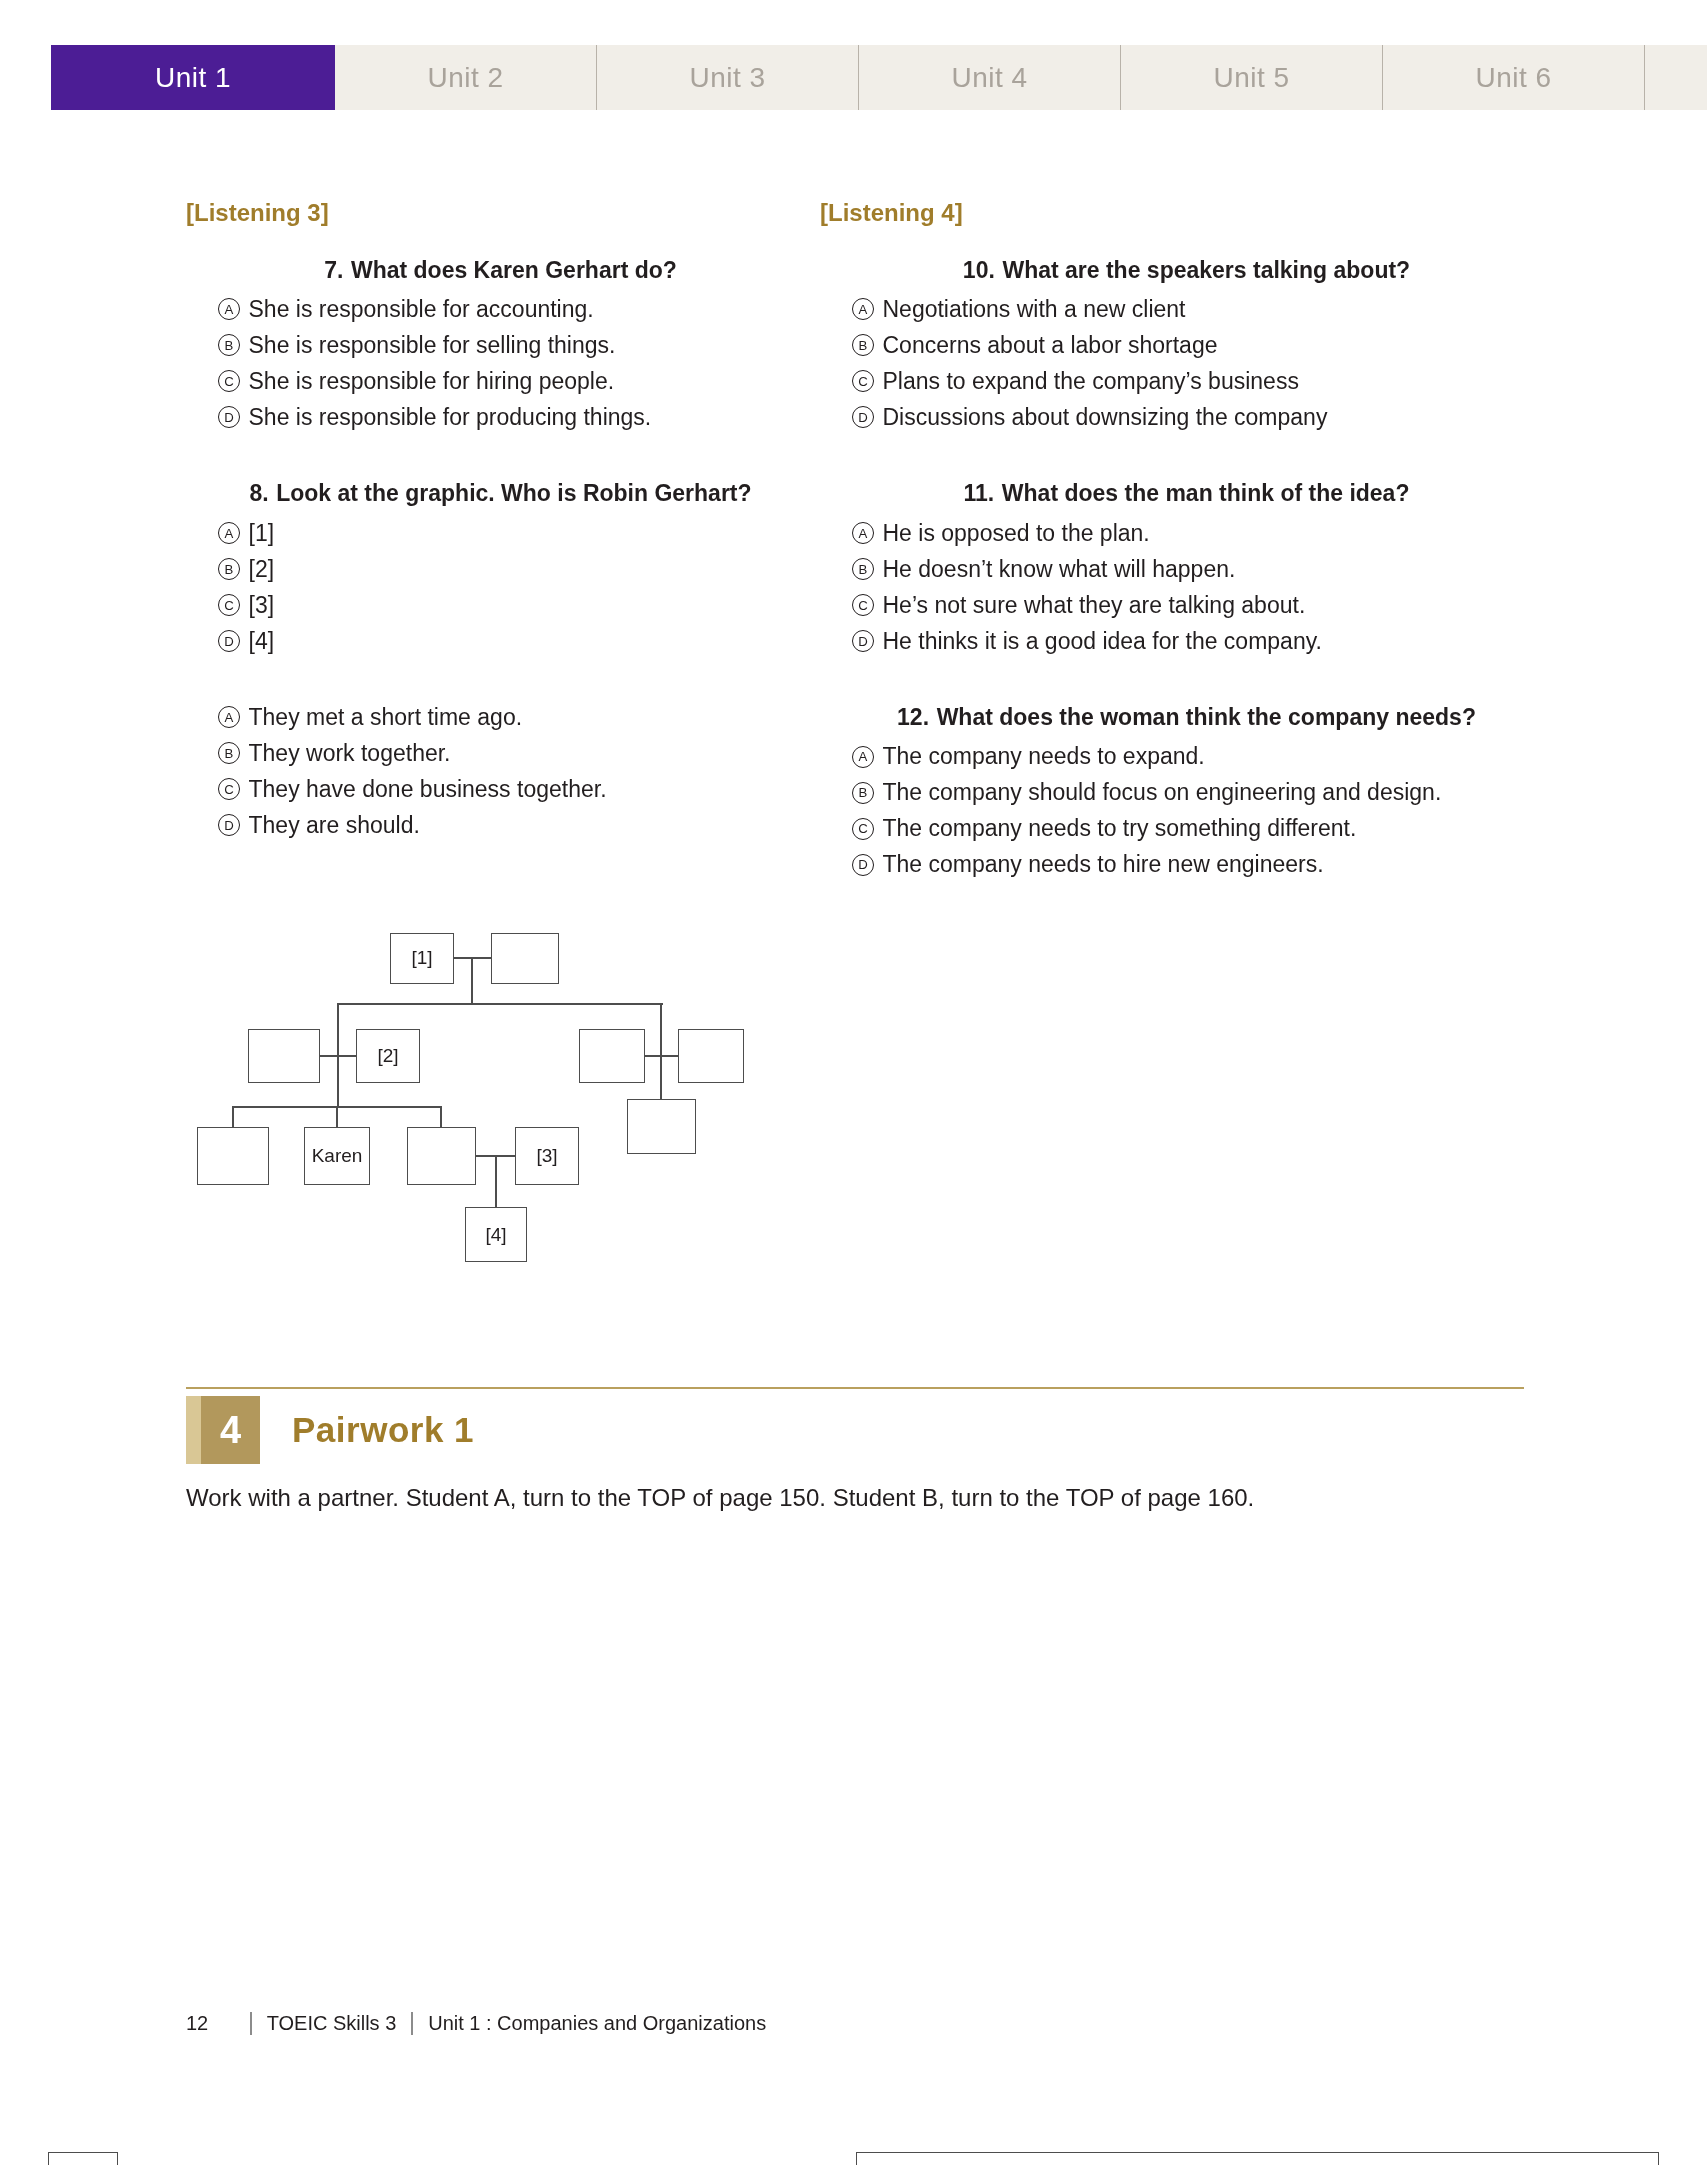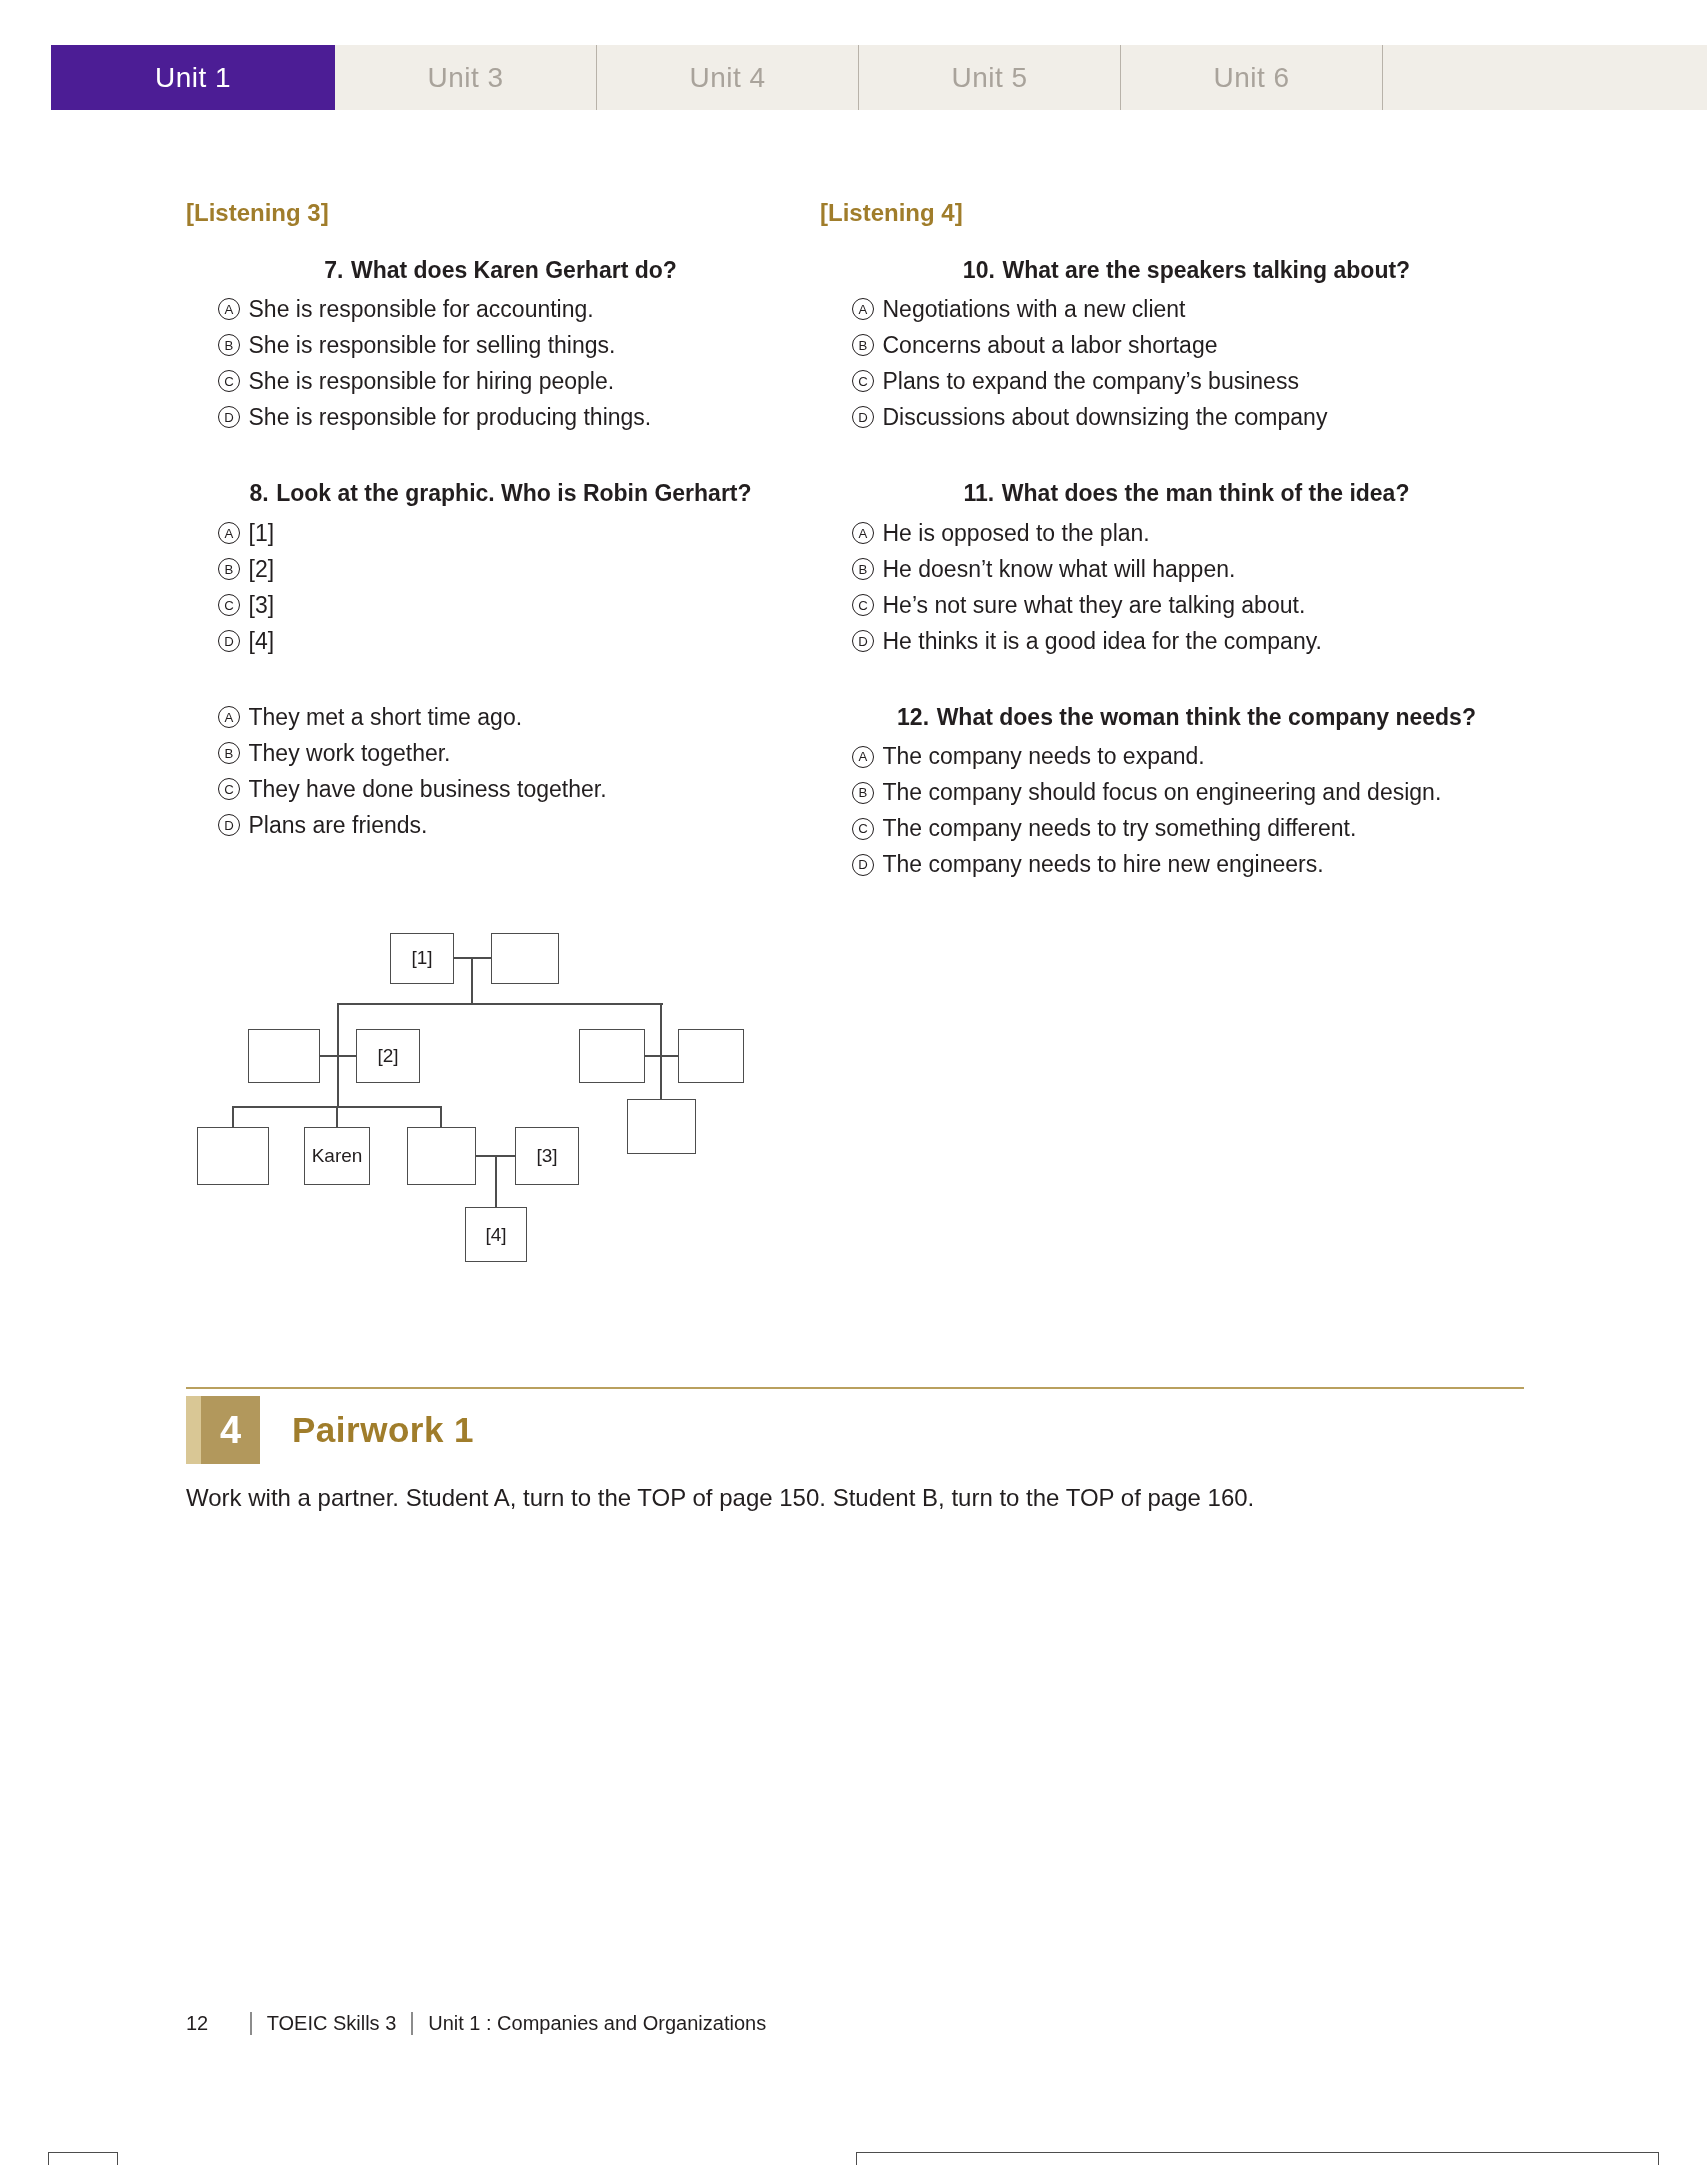--- a/index.html
+++ b/index.html
@@ -54,20 +54,21 @@
   .partial-box.small { left:48px; width:70px; }
   .partial-box.wide  { left:856px; width:803px; }
 </style>
 </head>
 <body>
 
 <div class="page">
 
   <div class="tabbar">
     <div class="tab active">Unit 1</div>
+    <div class="tab inactive">Unit 2</div>
     <div class="tab inactive">Unit 3</div>
     <div class="tab inactive">Unit 4</div>
     <div class="tab inactive">Unit 5</div>
     <div class="tab inactive">Unit 6</div>
     <div class="tab-filler"></div>
   </div>
 
   <div class="qcol left">
     <div class="lst-header">[Listening 3]</div>
 
@@ -123,21 +124,21 @@
       <div class="option">
         <span class="circ">B</span>
         <span class="opt-text">They work together.</span>
       </div>
       <div class="option">
         <span class="circ">C</span>
         <span class="opt-text">They have done business together.</span>
       </div>
       <div class="option">
         <span class="circ">D</span>
-        <span class="opt-text">Plans are friends.</span>
+        <span class="opt-text">They are should.</span>
       </div>
     </div>
   </div>
 
   <div class="qcol right">
     <div class="lst-header">[Listening 4]</div>
 
     <div class="question">
       <div class="stem">
         <span class="qnum">10.</span><span>What are the speakers talking about?</span>

